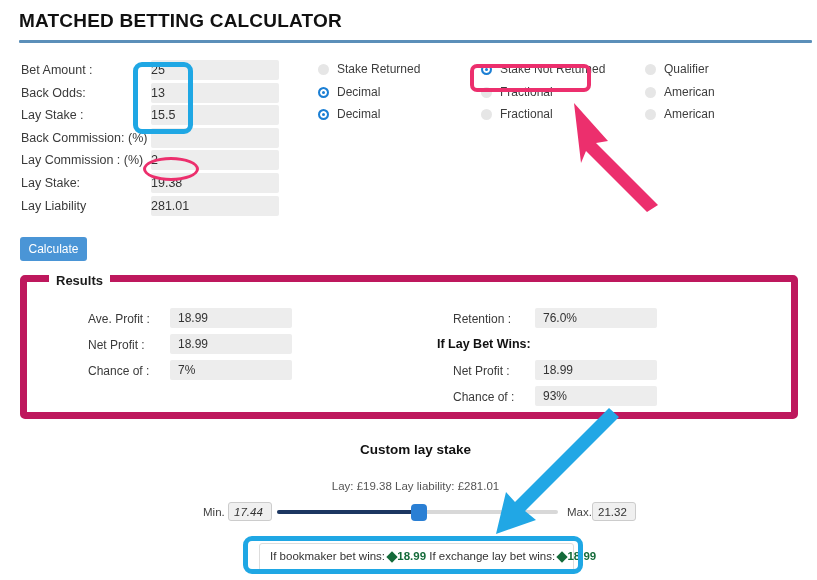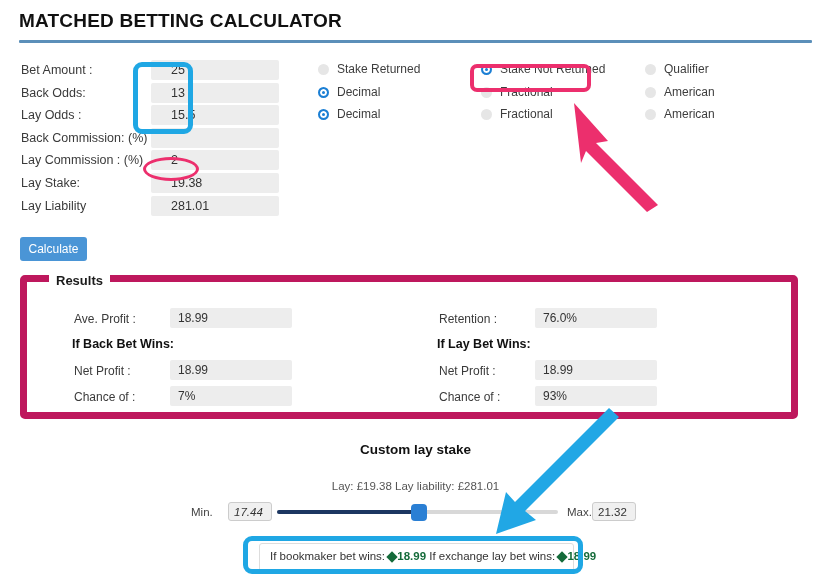--- a/index.html
+++ b/index.html
@@ -25,21 +25,21 @@
   .form-area{position:absolute;left:0;top:60px;width:817px;}
   .frow{position:relative;height:22.6px;}
   .flabel{
     position:absolute;left:14px;top:3px;font-size:12.5px;color:#3a3a3a;
     white-space:nowrap;
   }
   .finput{
     position:absolute;left:144px;top:0px;width:128px;height:20px;
     background:#ededed;border:none;border-radius:2px;
     font-size:12.5px;color:#333;font-family:"Liberation Sans",sans-serif;
-    padding:0 0 0 20px;box-sizing:border-box;line-height:20px;outline:none;
+    padding:0 0 0 0;box-sizing:border-box;line-height:20px;outline:none;
   }
 
   
   .radio-col{position:absolute;top:0;}
   .radio-col.c1{left:311px;}
   .radio-col.c2{left:474px;}
   .radio-col.c3{left:638px;}
   .ritem{position:relative;height:22.6px;white-space:nowrap;}
   .rdot{
     position:absolute;left:0;top:4px;width:11px;height:11px;border-radius:50%;
@@ -65,42 +65,42 @@
     border:7px solid #be185d;border-radius:5px;box-sizing:border-box;
   }
   .results-legend{
     position:absolute;left:22px;top:-9px;background:#fff;padding:0 7px;
     font-size:13px;font-weight:bold;color:#1b1b1b;
   }
   .rescol{position:absolute;top:26px;}
   .rescol.left{left:45px;}
   .rescol.right{left:410px;}
   .resrow{position:relative;height:26px;}
-  .reslabel{position:absolute;left:2px;top:4px;font-size:12px;color:#3a3a3a;white-space:nowrap;}
+  .reslabel{position:absolute;left:16px;top:4px;font-size:12px;color:#3a3a3a;white-space:nowrap;}
   .resval{
     position:absolute;left:98px;top:0;width:122px;height:20px;background:#ededed;
     border:none;border-radius:2px;font-size:12px;color:#333;padding:0 0 0 8px;
     box-sizing:border-box;line-height:20px;font-family:"Liberation Sans",sans-serif;outline:none;
   }
   .resheading{
     position:relative;height:26px;font-size:12.5px;font-weight:bold;color:#111;
     padding-top:3px;box-sizing:border-box;
   }
 
   
   .cls-title{
     position:absolute;left:0;top:442px;width:817px;text-align:center;
     font-size:13.5px;font-weight:bold;color:#111;
   }
   .cls-sub{
     position:absolute;left:0;top:480px;width:817px;text-align:center;
     font-size:11.5px;color:#555;
   }
   .slider-wrap{position:absolute;left:0;top:500px;width:817px;height:26px;}
-  .minlab{position:absolute;left:184px;top:6px;font-size:11.5px;color:#444;}
+  .minlab{position:absolute;left:196px;top:6px;font-size:11.5px;color:#444;}
   .maxlab{position:absolute;left:560px;top:6px;font-size:11.5px;color:#444;}
   .minbox,.maxbox{
     position:absolute;top:2px;height:19px;width:44px;background:#f0f0f0;
     border:1px solid #ccc;border-radius:3px;font-size:11.5px;color:#333;
     text-align:left;padding:0 0 0 5px;box-sizing:border-box;line-height:18px;
     font-family:"Liberation Sans",sans-serif;outline:none;
   }
   .minbox{left:221px;font-style:italic;}
   .maxbox{left:585px;}
   .track{
@@ -161,21 +161,21 @@
 
     <div class="frow">
       <span class="flabel">Bet Amount :</span>
       <input class="finput" type="text" readonly="" value="25" style="">
     </div>
     <div class="frow">
       <span class="flabel">Back Odds:</span>
       <input class="finput" type="text" readonly="" value="13" style="">
     </div>
     <div class="frow">
-      <span class="flabel">Lay Odds :</span>
+      <span class="flabel">Lay Stake :</span>
       <input class="finput" type="text" readonly="" value="15.5" style="">
     </div>
     <div class="frow">
       <span class="flabel">Back Commission: (%)</span>
       <input class="finput" type="text" readonly="" value="" style="">
     </div>
     <div class="frow">
       <span class="flabel">Lay Commission : (%)</span>
       <input class="finput" type="text" readonly="" value="2" style="">
     </div>
@@ -237,21 +237,20 @@
   <button class="calc-btn">Calculate</button>
 
   <div class="results">
     <div class="results-legend">Results</div>
 
     <div class="rescol left">
       <div class="resrow">
         <span class="reslabel">Ave. Profit :</span>
         <input class="resval" type="text" readonly="" value="18.99" style="">
       </div>
-      <div class="resheading">If Back Bet Wins:</div>
       <div class="resrow">
         <span class="reslabel">Net Profit :</span>
         <input class="resval" type="text" readonly="" value="18.99" style="">
       </div>
       <div class="resrow">
         <span class="reslabel">Chance of :</span>
         <input class="resval" type="text" readonly="" value="7%" style="">
       </div>
     </div>
 

